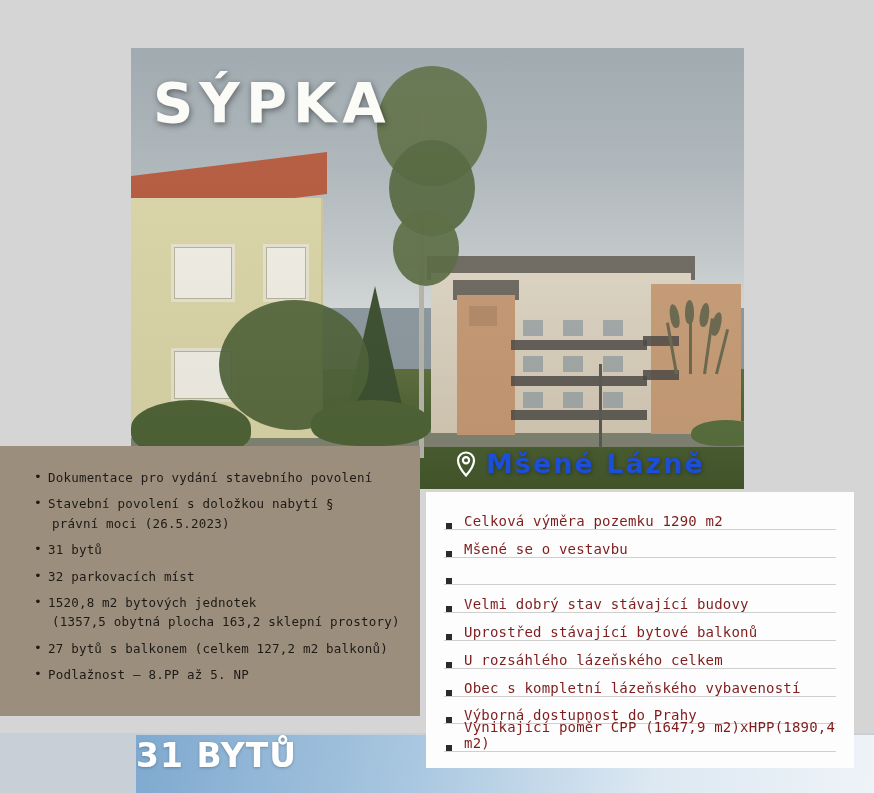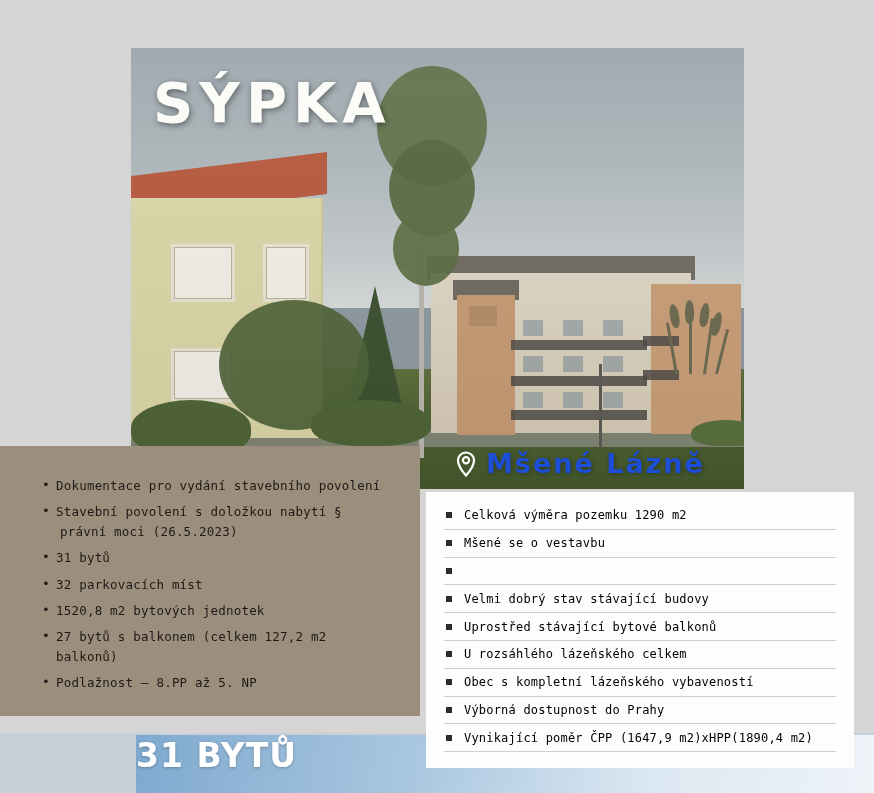--- a/index.html
+++ b/index.html
@@ -229,21 +229,21 @@
     position: absolute;
     left: 0;
     top: 446px;
     width: 420px;
     height: 270px;
     background: #9c8e7d;
     z-index: 8;
   }
   .features-list {
     list-style: none;
-    margin: 12px;
+    margin: 4px;
     padding: 18px 16px 0 30px;
   }
   .features-list li {
     position: relative;
     font-size: 12.5px;
     line-height: 1.55;
     color: #1d1a16;
     padding-left: 14px;
     margin-bottom: 7px;
     letter-spacing: .2px;
@@ -266,27 +266,27 @@
     top: 492px;
     width: 428px;
     height: 276px;
     background: #fdfdfd;
     z-index: 9;
     padding: 10px 0 0 0;
     box-sizing: border-box;
   }
   .check-row {
     display: flex;
-    align-items: center;
+    align-items: flex-end;
     gap: 12px;
     height: 26.8px;
     margin: 0 18px;
     border-bottom: 1px solid #cfcfcf;
-    font-size: 12px;
-    color: #000000;
+    font-size: 14px;
+    color: #7f1d1d;
     letter-spacing: .2px;
   }
   .check-row:last-child { border-bottom: 1px solid #cfcfcf; }
   .sq-bullet {
     width: 6px;
     height: 6px;
     background: #2b2b2b;
     flex: 0 0 6px;
     margin-left: 2px;
   }
@@ -383,20 +383,21 @@
 </div>
 
 <div class="features-panel">
   <ul class="features-list">
     <li>Dokumentace pro vydání stavebního povolení</li>
     <li>Stavební povolení s doložkou nabytí §</li>
     <li class="cont">právní moci (26.5.2023)</li>
     <li>31 bytů</li>
     <li>32 parkovacích míst</li>
     <li>1520,8 m2 bytových jednotek</li>
+    <li class="cont">(1357,5 obytná plocha 163,2 sklepní prostory)</li>
     <li>27 bytů s balkonem (celkem 127,2 m2 balkonů)</li>
     <li>Podlažnost – 8.PP až 5. NP</li>
   </ul>
 </div>
 
 <div class="checklist-panel">
   <div class="check-row">
     <span class="sq-bullet"></span>
     <span>Celková výměra pozemku 1290 m2</span>
   </div>

